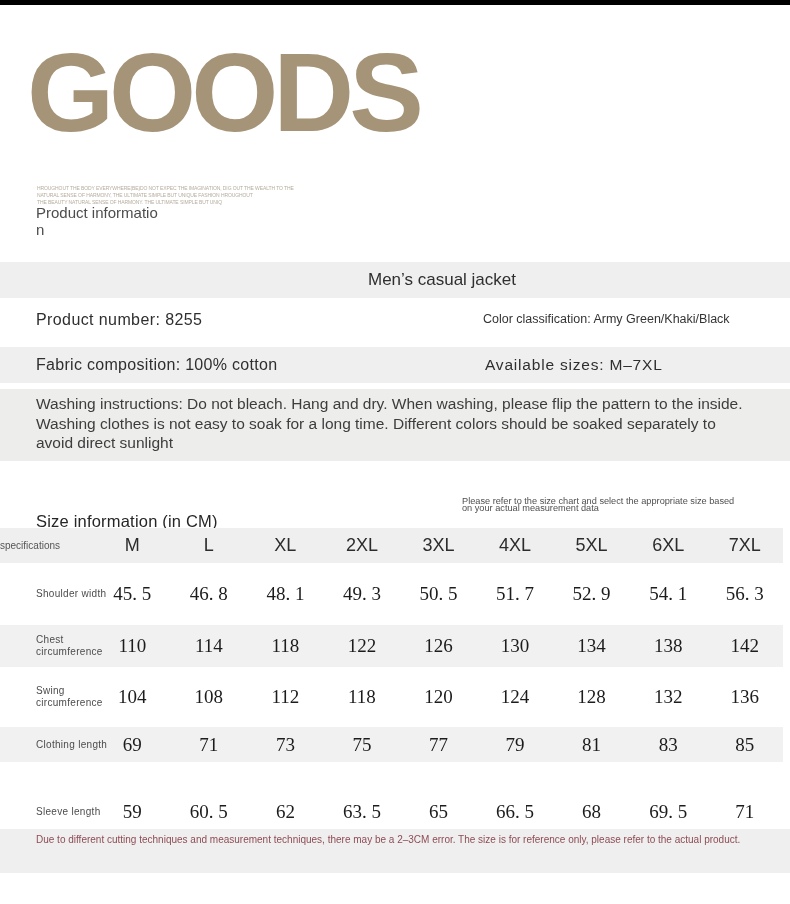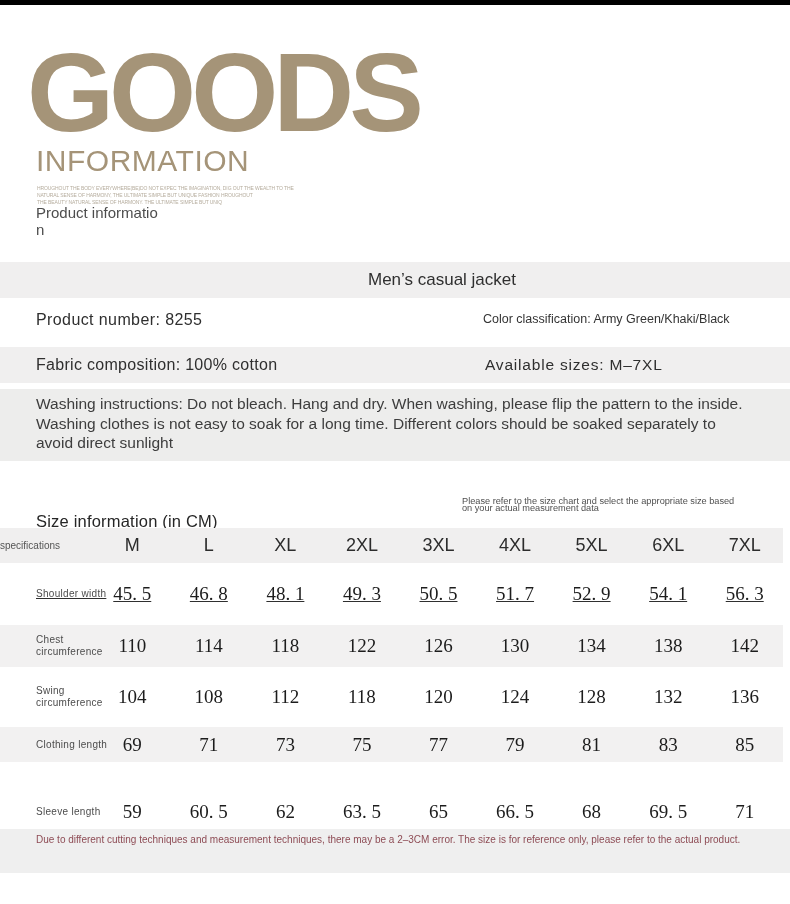--- a/index.html
+++ b/index.html
@@ -32,21 +32,21 @@
   .color-class{left:483px;top:312px;font-size:12.5px;color:#343434;}
   .row3-band{left:0;top:347px;width:790px;height:36px;background:var(--band-gray);}
   .fabric{left:36px;top:347px;height:36px;line-height:36px;font-size:16px;letter-spacing:0.3px;}
   .sizes-avail{left:485px;top:347px;height:36px;line-height:36px;font-size:15.5px;letter-spacing:0.8px;}
   .wash-band{left:0;top:389px;width:790px;height:72px;background:var(--wash-gray);}
   .wash-text{left:36px;top:394px;width:712px;font-size:15.5px;line-height:19.5px;color:#3d3d3d;}
   .size-title{left:36px;top:512px;font-size:16.5px;letter-spacing:0.2px;color:#262626;}
   .size-note{left:462px;top:498px;font-size:9.2px;line-height:7.2px;color:#4f4f4f;white-space:pre-line;}
   .trow{left:0;width:783px;display:grid;grid-template-columns:94px repeat(9,1fr);align-items:center;}
   .thead{top:528px;height:35px;background:var(--band-gray);}
-  .r0{top:563px;height:62px;text-decoration:underline;}
+  .r0{top:563px;height:62px;}
   .r1{top:625px;height:42px;background:var(--row-gray);}
   .r2{top:667px;height:60px;}
   .r3{top:727px;height:35px;background:var(--row-gray);}
   .r4{top:780px;height:63px;}
   .tcorner{font-size:10px;color:#555;white-space:pre;}
   .tsize{font-size:18px;color:#2c2c2c;text-align:center;}
   .tlabel{padding-left:36px;font-size:10px;line-height:12px;color:#4c4c4c;
           letter-spacing:0.3px;white-space:pre;}
   .tval{font-family:"Liberation Serif","DejaVu Serif",serif;font-size:19px;color:#1c1c1c;
         text-align:center;}
@@ -54,21 +54,20 @@
   .disclaimer-text{left:36px;top:834px;width:724px;font-size:10px;line-height:11px;
                    color:var(--disclaimer-red);}
 </style>
 </head>
 <body>
 
 <div class="page">
   <div class="abs top-bar"></div>
 
   <div class="abs brand-heading">GOODS</div>
-  <div class="abs brand-subheading">INFORMATION</div>
   <div class="abs brand-tagline">HROUGHOUT THE BODY EVERYWHERE(BE)DO NOT EXPEC THE IMAGINATION, DIG OUT THE WEALTH TO THE
 NATURAL SENSE OF HARMONY, THE ULTIMATE SIMPLE BUT UNIQUE FASHION HROUGHOUT
 THE BEAUTY NATURAL SENSE OF HARMONY. THE ULTIMATE SIMPLE BUT UNIQ</div>
   <div class="abs product-info-label">Product informatio
 n</div>
 
   <div class="abs title-band"></div>
   <div class="abs product-title">Men’s casual jacket</div>
 
   <div class="abs product-number">Product number: 8255</div>

